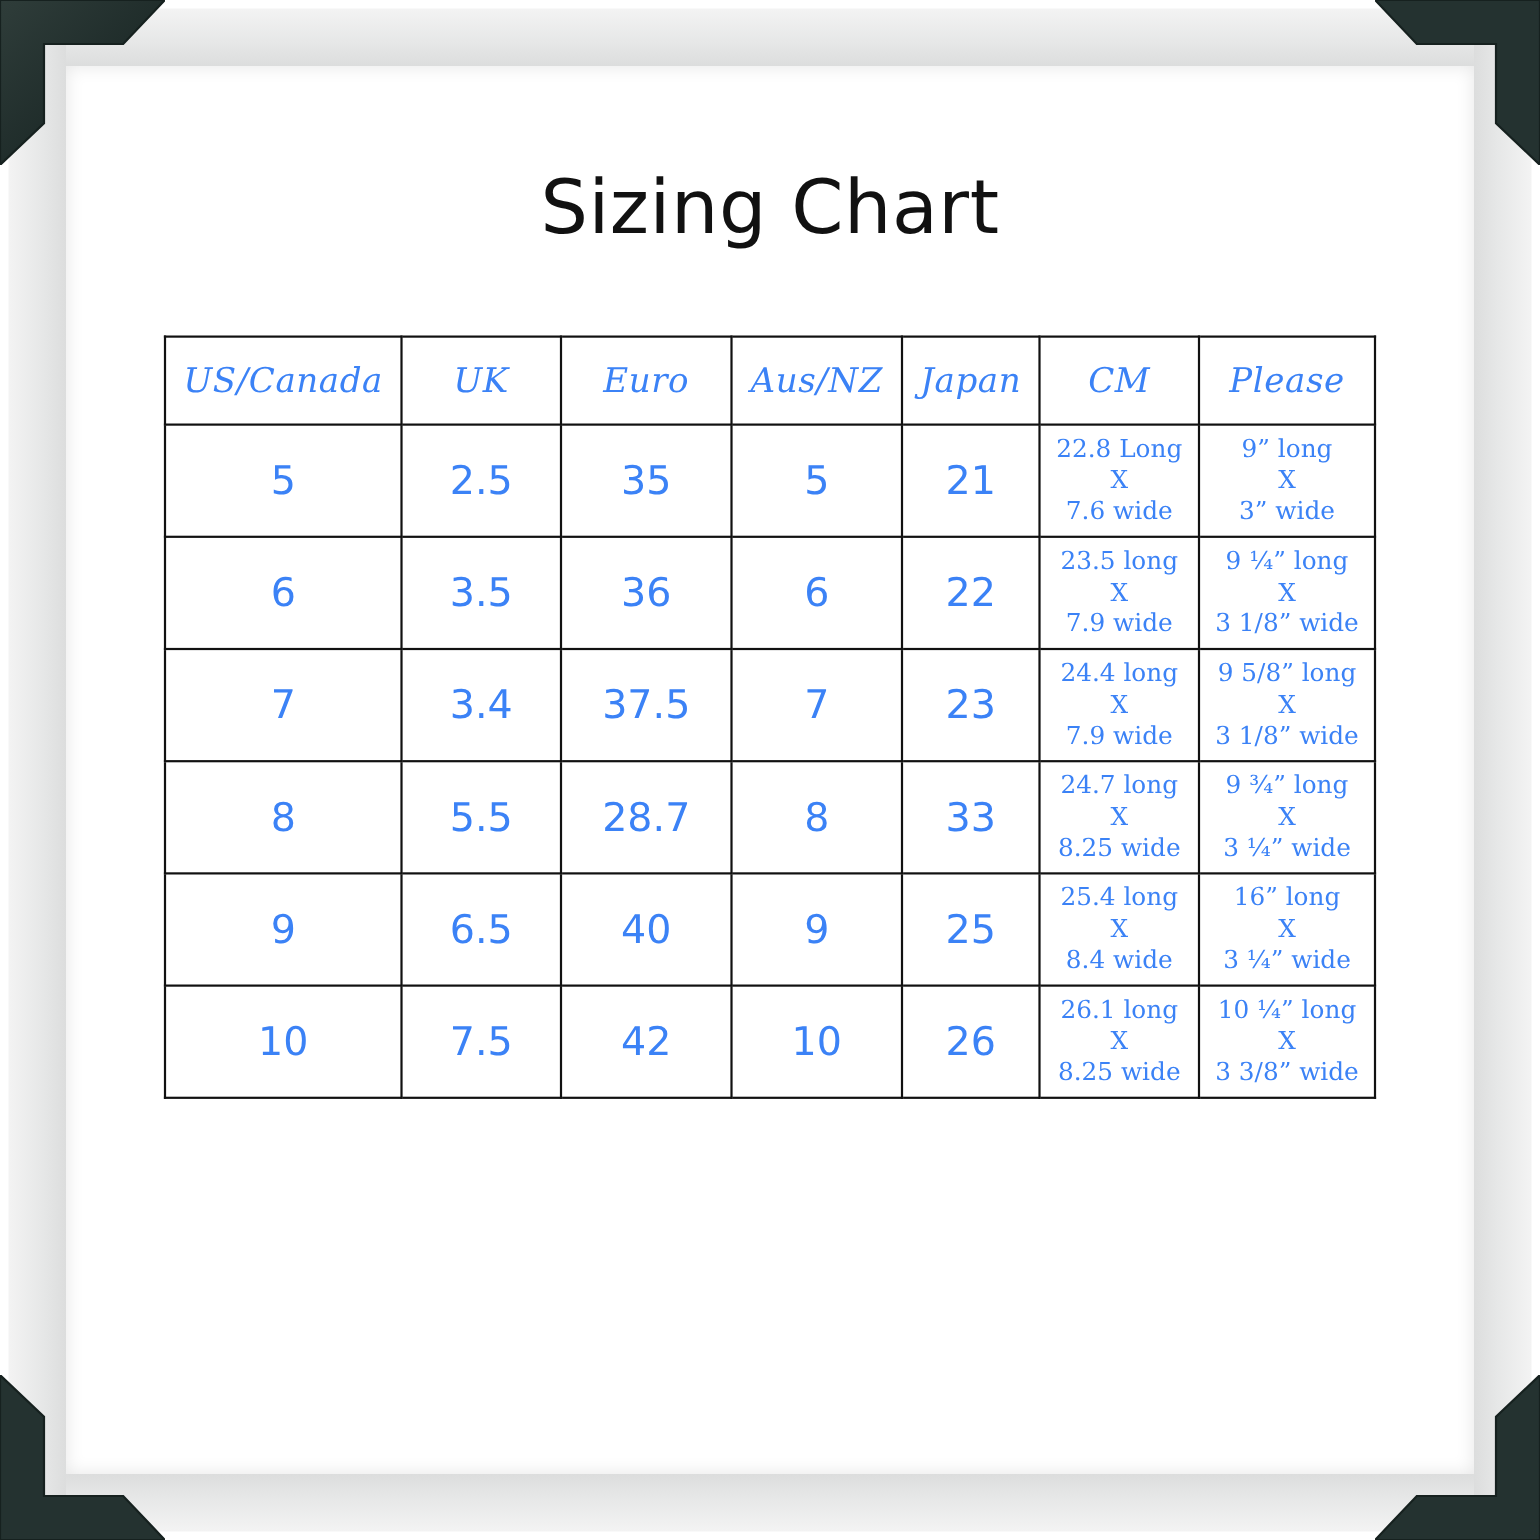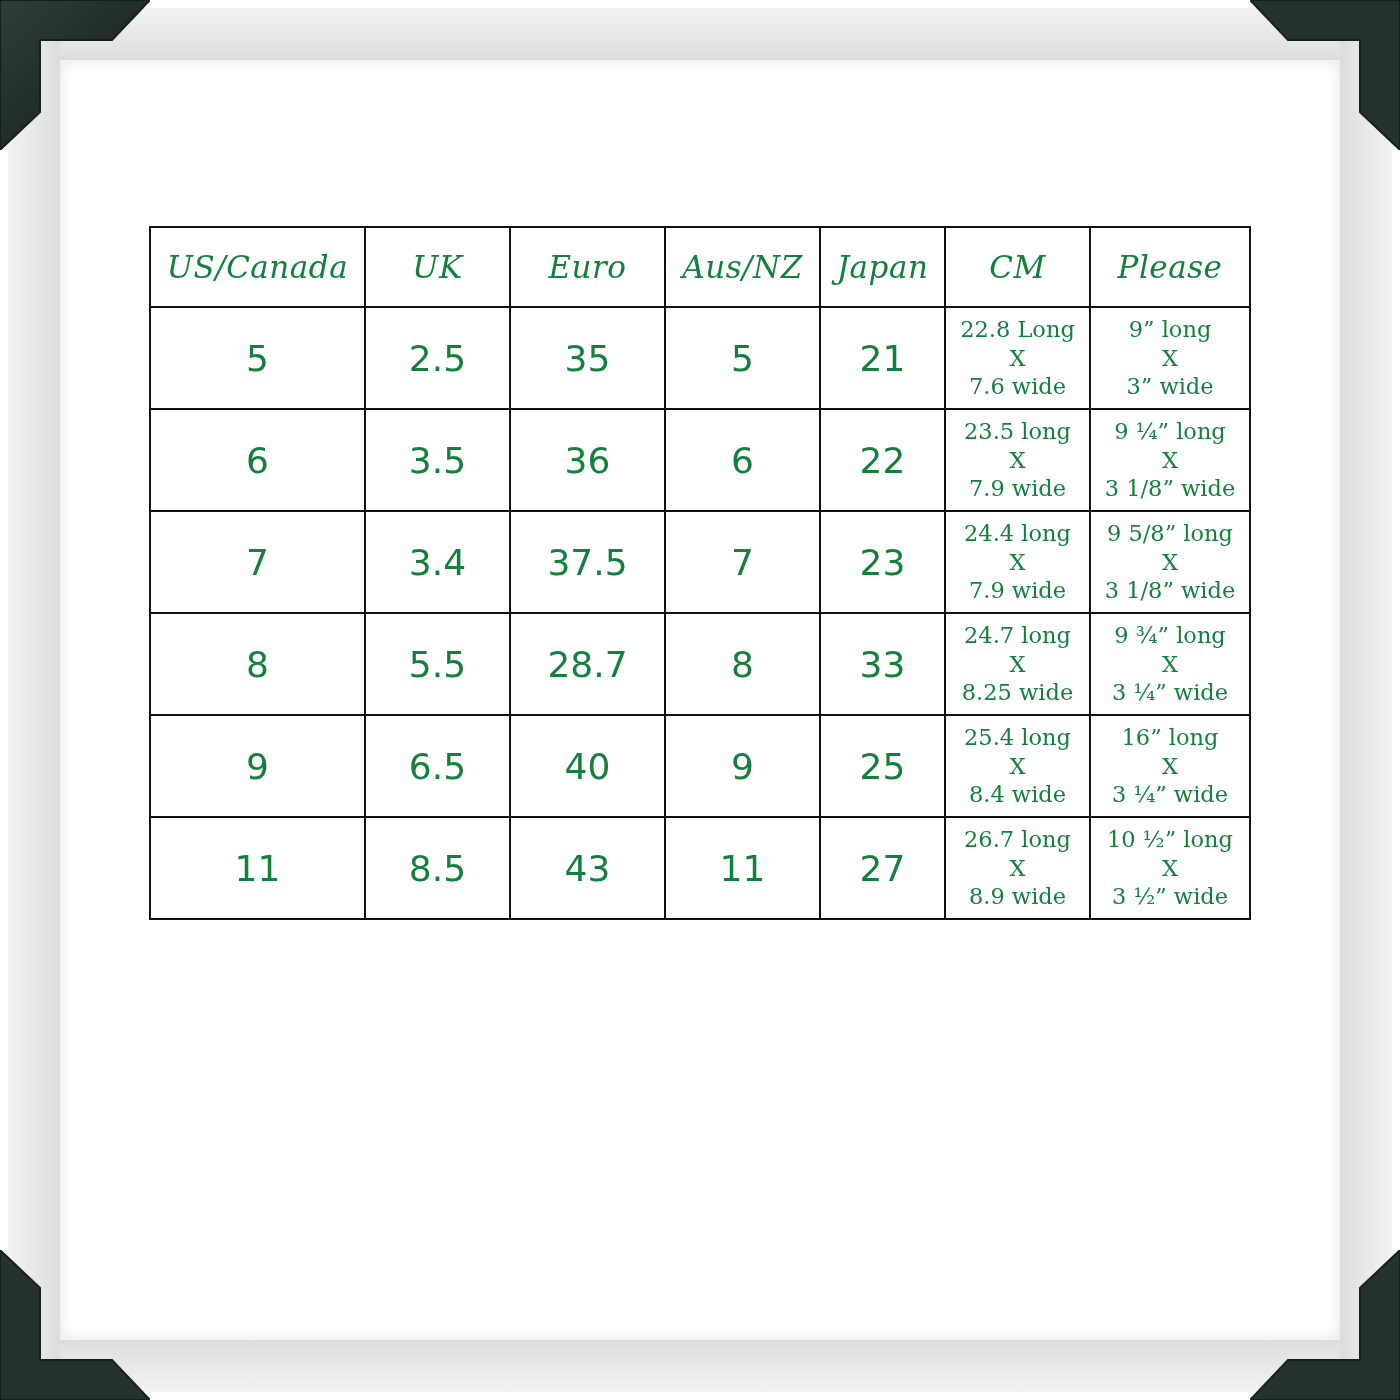--- a/index.html
+++ b/index.html
@@ -106,21 +106,21 @@
     margin: 76px auto 0 auto;
     width: 1100px;
     table-layout: fixed;
     border: 2px solid #111;
   }
   table.sizing th,
   table.sizing td {
     border: 2px solid #111;
     text-align: center;
     vertical-align: middle;
-    color: #15803d;
+    color: #3b82f6;
     margin-left: 32px;
   }
   table.sizing thead th {
     height: 76px;
     font-weight: 400;
     font-size: 31px;
     font-family: "DejaVu Serif", serif;
     font-style: italic;
     letter-spacing: 0.5px;
   }
@@ -182,20 +182,21 @@
   </div>
   <div class="corner corner-br">
     <svg width="150" height="150" viewBox="0 0 150 150">
       <path d="M0,0 L150,0 L112,40 L40,40 L40,112 L0,150 Z" fill="#243230"></path>
       <path d="M0,0 L150,0 L112,40 L40,40 L40,112 L0,150 Z" fill="none" stroke="#16211f" stroke-width="2"></path>
     </svg>
   </div>
 
   <div class="content">
 
+    <h1 class="title">Sizing Chart</h1>
 
 
     <table class="sizing">
       <colgroup>
         <col class="col-us">
           <col class="col-uk">
           <col class="col-euro">
           <col class="col-aus">
         <col class="col-japan">
           <col class="col-cm">
@@ -297,36 +298,36 @@
             <div>X</div>
             <div>8.4 wide</div>
           </td>
           <td class="meas">
             <div>16” long</div>
             <div>X</div>
             <div>3 ¼” wide</div>
           </td>
         </tr>
 
-
-        <tr>
-          <td>11</td>
-          <td>8.5</td>
-          <td>43</td>
-          <td>11</td>
-          <td>27</td>
-          <td class="meas">
-            <div>26.7 long</div>
-            <div>X</div>
-            <div>8.9 wide</div>
-          </td>
-          <td class="meas">
-            <div>10 ½” long</div>
-            <div>X</div>
-            <div>3 ½” wide</div>
-          </td>
-        </tr>
+        <tr>
+          <td>10</td>
+          <td>7.5</td>
+          <td>42</td>
+          <td>10</td>
+          <td>26</td>
+          <td class="meas">
+            <div>26.1 long</div>
+            <div>X</div>
+            <div>8.25 wide</div>
+          </td>
+          <td class="meas">
+            <div>10 ¼” long</div>
+            <div>X</div>
+            <div>3 3/8” wide</div>
+          </td>
+        </tr>
+
 
       </tbody>
     </table>
 
   </div>
 </div>
 
 </body></html>

